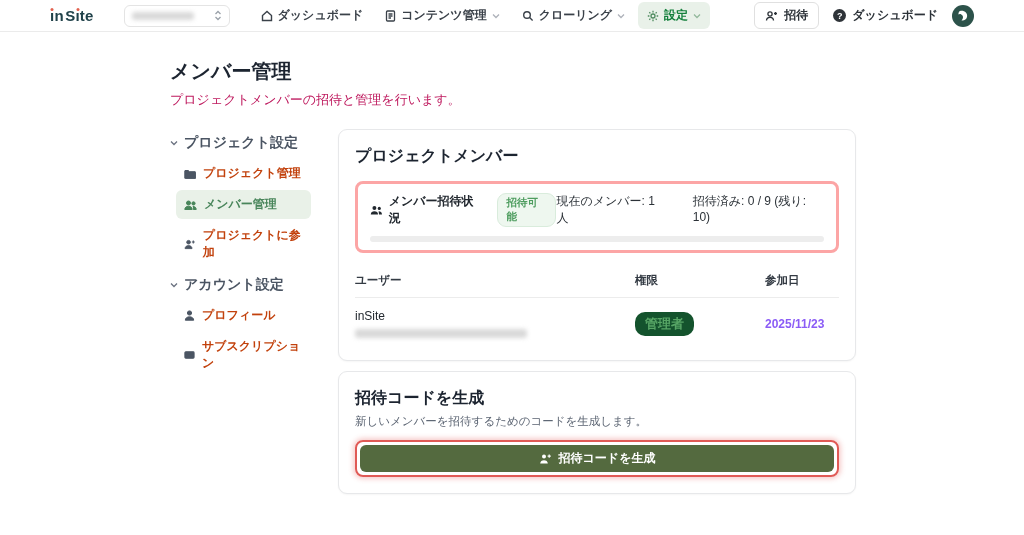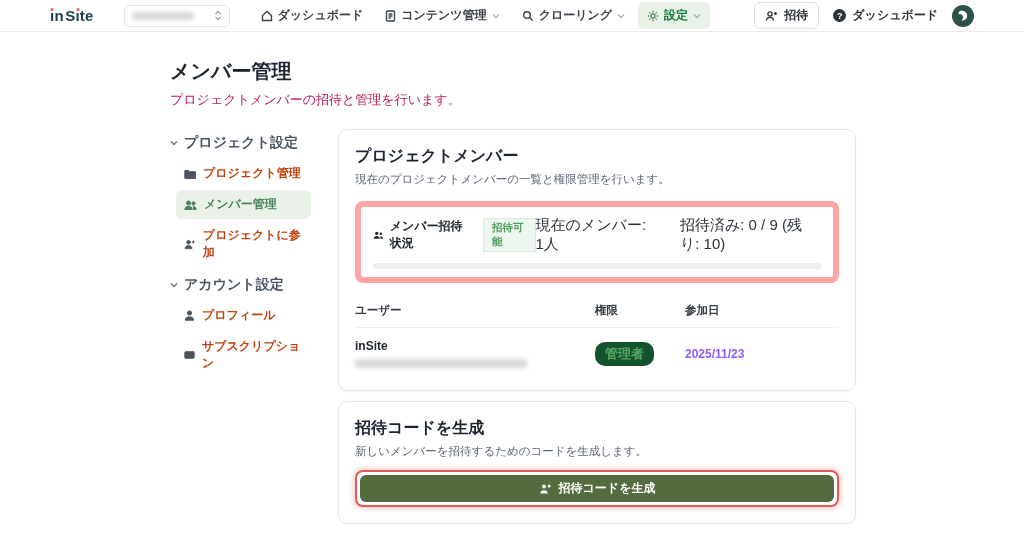--- a/index.html
+++ b/index.html
@@ -54,35 +54,35 @@
   .side-item.active svg { stroke:#48855a; fill:#48855a; }
 
   
   .card { background:#fff; border:1px solid #e7e8ea; border-radius:9px; padding:16px;
           box-shadow:0 1px 2px rgba(0,0,0,.04); }
   .card + .card { margin-top:10px; }
   .card-title { font-size:16px; font-weight:bold; color:#1c2430; }
   .card-sub { margin-top:5px; font-size:11.5px; color:#5b6472; }
 
   
-  .status-box { margin-top:14px; border:6px solid #fca5a5; border-radius:8px; padding:9px 12px 8px; }
+  .status-box { margin-top:14px; border:3px solid #fca5a5; border-radius:8px; padding:9px 12px 8px; }
   .status-row { display:flex; align-items:center; }
   .status-label { display:flex; align-items:center; gap:6px; font-size:12px; font-weight:bold; color:#22282f; }
   .badge { font-size:10.5px; font-weight:bold; color:#4e9d5f; background:#eef7ef; border:1px solid #d9ecdc;
-           border-radius:0; padding:2px 8px; margin-left:8px; }
-  .status-nums { margin-left:auto; font-size:15px; color:#2c3238; display:flex; gap:28px;justify-content:flex-end; }
+           border-radius:9px; padding:2px 8px; margin-left:8px; }
+  .status-nums { margin-left:auto; font-size:12px; color:#2c3238; display:flex; gap:28px;justify-content:flex-end; }
   .progress { margin-top:9px; height:6px; border-radius:3px; background:#ededed; overflow:hidden; }
   .progress-fill { height:100%; background:#546a3f; border-radius:3px; }
 
   
   .tbl { margin-top:14px; }
-  .tbl-head, .tbl-row { display:grid; grid-template-columns:240px 90px 1fr; align-items:center; }
+  .tbl-head, .tbl-row { display:grid; grid-template-columns:240px 90px 1fr; align-items:center;gap:40px; }
   .tbl-head { font-size:11.5px; font-weight:bold; color:#343b44; padding:6px 0 9px; border-bottom:1px solid #ececec; }
   .tbl-row { padding:11px 0 6px; }
-  .user-name { font-size:12px; font-weight:bold; color:#22282f; }
+  .user-name { font-size:12px; font-weight:normal; color:#22282f; }
   .email-blob { width:172px; height:9px; margin-top:6px; }
   .role-badge { display:inline-block; font-size:13px; font-weight:bold; color:#57a565; background:#14532d;
                 border-radius:10px; padding:3px 10px; }
   .join-date { font-size:12px; font-weight:bold; color:#8b5cf6; }
 
   
   .annotation { margin-top:11px; border:2px solid #e05a56; border-radius:8px; padding:3px;
                 box-shadow:0 0 5px 2px rgba(224,90,86,.30); }
   .gen-btn { display:flex; align-items:center; justify-content:center; gap:7px; width:100%; height:27px;
              background:#546a3f; border:none; border-radius:6px; color:#fff; font-size:12px; font-weight:bold;
@@ -225,21 +225,20 @@
             </svg>
           <span>サブスクリプション</span>
         </div>
       </div>
     </div>
 
     <div class="main">
 
       <div class="card">
         <div class="card-title">プロジェクトメンバー</div>
-        <div class="card-sub">現在のプロジェクトメンバーの一覧と権限管理を行います。</div>
 
         <div class="status-box">
           <div class="status-row">
             <div class="status-label">
               <svg width="13" height="10" viewBox="0 0 13 10" fill="#22282f">
                   <circle cx="4.5" cy="3" r="2"></circle>
                   <circle cx="9.5" cy="3.4" r="1.6"></circle>
                   <path d="M.8 9.5 c0-2 1.6-3.2 3.7-3.2 s3.7 1.2 3.7 3.2 Z"></path>
                   <path d="M8.8 6.4 c2 0 3.4 1.1 3.4 3.1 H9.2"></path>
                 </svg>

